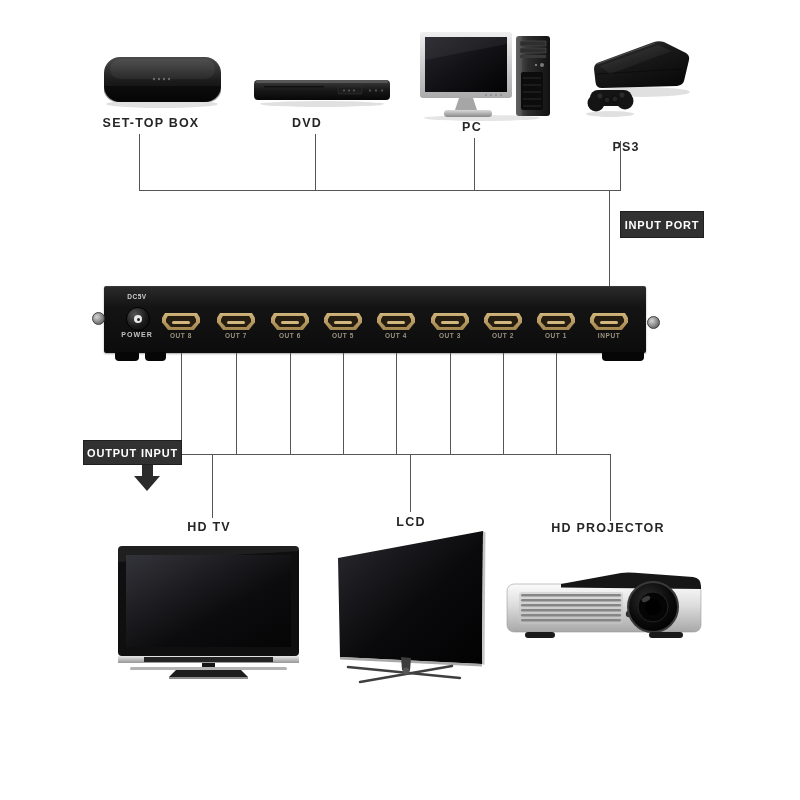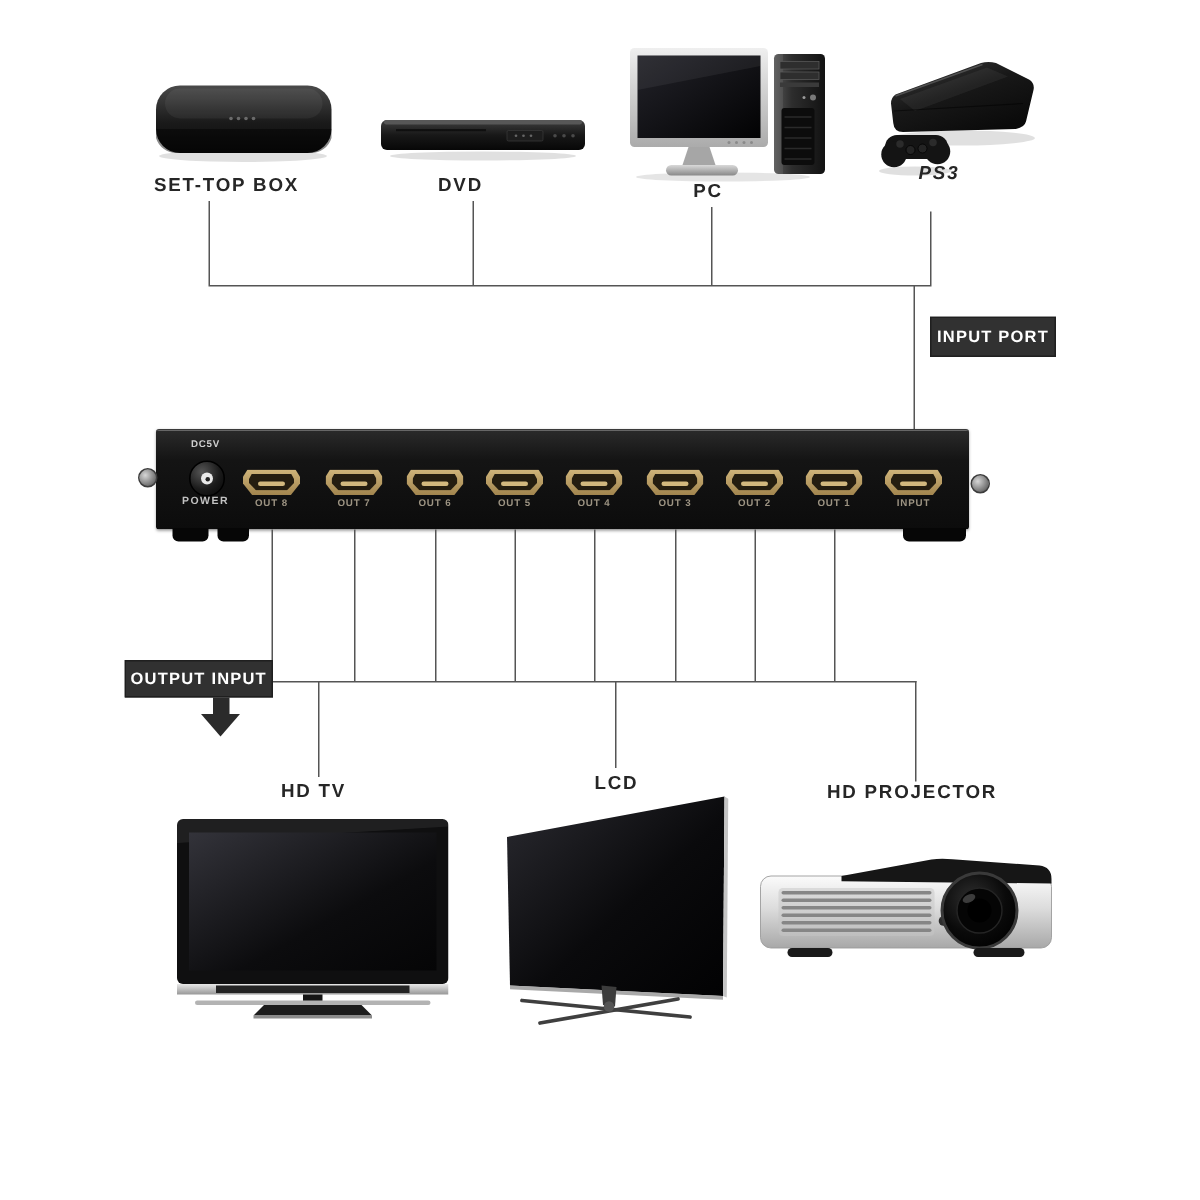--- a/index.html
+++ b/index.html
@@ -163,21 +163,21 @@
       <circle cx="20" cy="60" r="2.5" fill="#2b2b2b"></circle>
         <circle cx="42" cy="59" r="2.5" fill="#2b2b2b"></circle>
       <circle cx="27" cy="64" r="3" fill="#242424" stroke="#000" stroke-width="0.5"></circle>
       <circle cx="35" cy="63" r="3" fill="#242424" stroke="#000" stroke-width="0.5"></circle>
     </svg>
   </div>
 
   <div class="dev-label" style="left:101px;top:116px;width:100px;">SET-TOP BOX</div>
   <div class="dev-label" style="left:277px;top:116px;width:60px;">DVD</div>
   <div class="dev-label" style="left:442px;top:120px;width:60px;">PC</div>
-  <div class="dev-label" style="left:596px;top:108px;width:60px;font-style:italic;">PS3</div>
+  <div class="dev-label" style="left:596px;top:140px;width:60px;">PS3</div>
 
   <div class="vline" style="left:139px;top:134px;height:56px;"></div>
   <div class="vline" style="left:315px;top:134px;height:56px;"></div>
   <div class="vline" style="left:474px;top:138px;height:52px;"></div>
   <div class="vline" style="left:620px;top:141px;height:49px;"></div>
   <div class="hline" style="left:139px;top:190px;width:482px;"></div>
   <div class="vline" style="left:609px;top:190px;height:96px;"></div>
 
   <div class="badge" style="left:620px;top:211px;width:84px;height:27px;">INPUT PORT</div>
 

